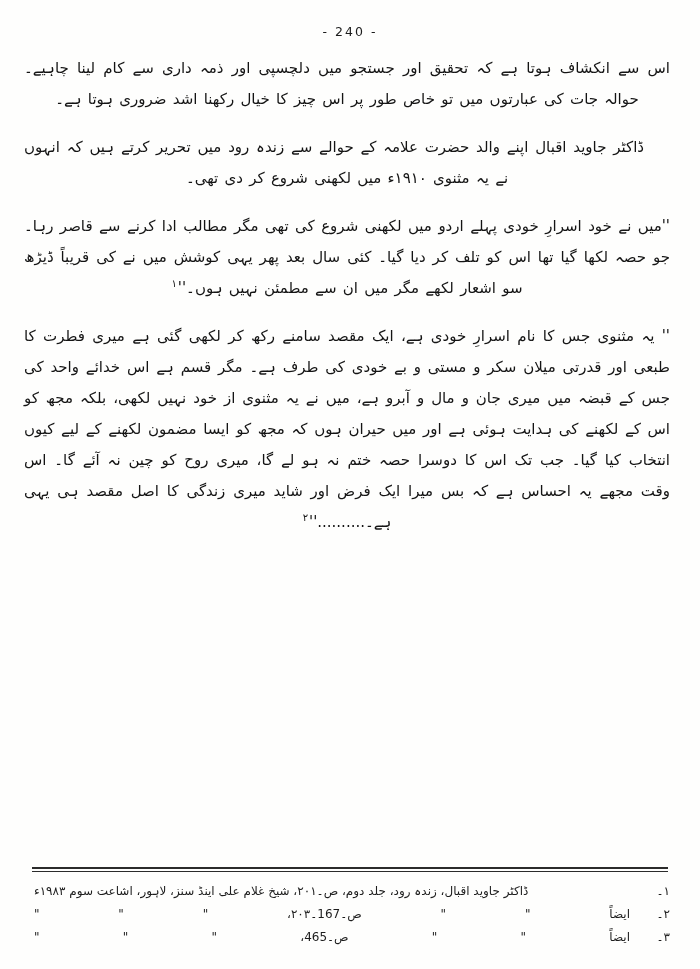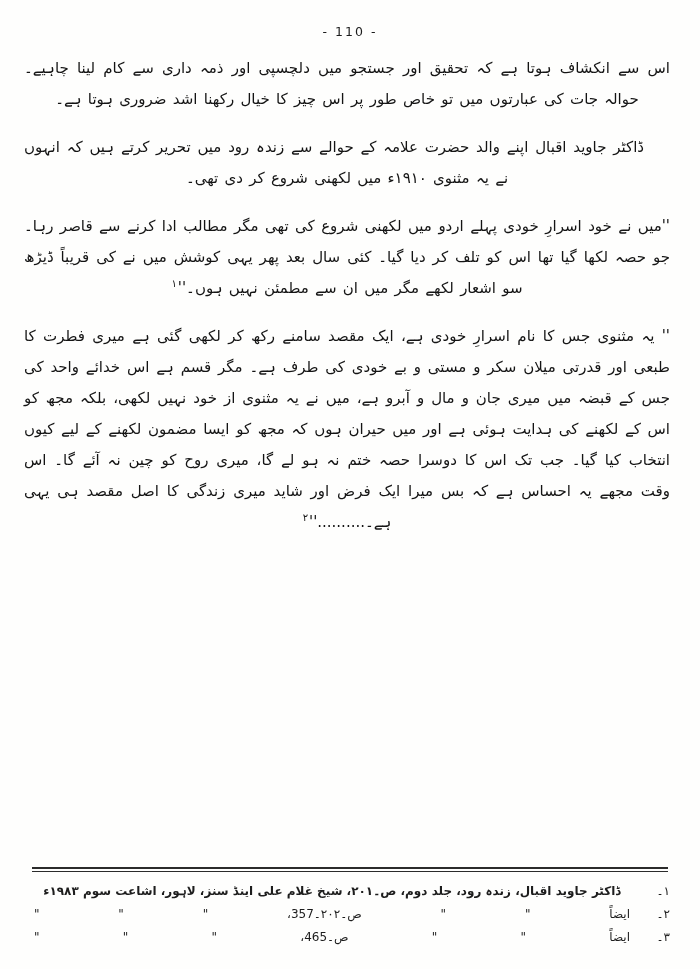--- a/index.html
+++ b/index.html
@@ -68,38 +68,37 @@
     direction: rtl;
     align-items: baseline;
     line-height: 23px;
   }
   .fnnum {
     flex: none;
     width: 40px;
   }
   .fnbody {
     flex: 1;
-    text-align: center;
-    font-weight: bold;
+    text-align: left;
   }
   .fncells {
     flex: 1;
     display: flex;
     direction: rtl;
     justify-content: space-between;
     align-items: baseline;
   }
   .fncells span { white-space: nowrap; }
 </style>
 </head>
 <body>
 
 <div class="page">
 
-  <div class="pageno">- 110 -</div>
+  <div class="pageno">- 240 -</div>
 
   <div class="content">
     <p class="para"><span>اس سے انکشاف ہوتا ہے کہ تحقیق اور جستجو میں دلچسپی اور ذمہ داری سے کام لینا چاہیے۔ حوالہ جات کی عبارتوں میں تو خاص طور پر اس چیز کا خیال رکھنا اشد ضروری ہوتا ہے۔</span></p>
 
     <p class="para indent"><span>ڈاکٹر جاوید اقبال اپنے والد حضرت علامہ کے حوالے سے زندہ رود میں تحریر کرتے ہیں کہ انہوں نے یہ مثنوی ۱۹۱۰ء میں لکھنی شروع کر دی تھی۔</span></p>
 
 
     <p class="para"><span>''میں نے خود اسرارِ خودی پہلے اردو میں لکھنی شروع کی تھی مگر مطالب ادا کرنے سے قاصر رہا۔ جو حصہ لکھا گیا تھا اس کو تلف کر دیا گیا۔ کئی سال بعد پھر یہی کوشش میں نے کی قریباً ڈیڑھ سو اشعار لکھے مگر میں ان سے مطمئن نہیں ہوں۔''</span><sup class="fnmark">۱</sup></p>
 
 
@@ -117,21 +116,21 @@
         <span class="fnnum">۱۔</span>
         <span class="fnbody">ڈاکٹر جاوید اقبال، زندہ رود، جلد دوم، ص۔۲۰۱، شیخ غلام علی اینڈ سنز، لاہور، اشاعت سوم ۱۹۸۳ء</span>
       </div>
 
       <div class="fnrow">
         <span class="fnnum">۲۔</span>
         <span class="fncells">
           <span>ایضاً</span>
           <span>"</span>
           <span>"</span>
-          <span>ص۔۲۰۲۔357،</span>
+          <span>ص۔167۔۲۰۳،</span>
           <span>"</span>
           <span>"</span>
           <span>"</span>
         </span>
       </div>
 
       <div class="fnrow">
         <span class="fnnum">۳۔</span>
         <span class="fncells">
           <span>ایضاً</span>

